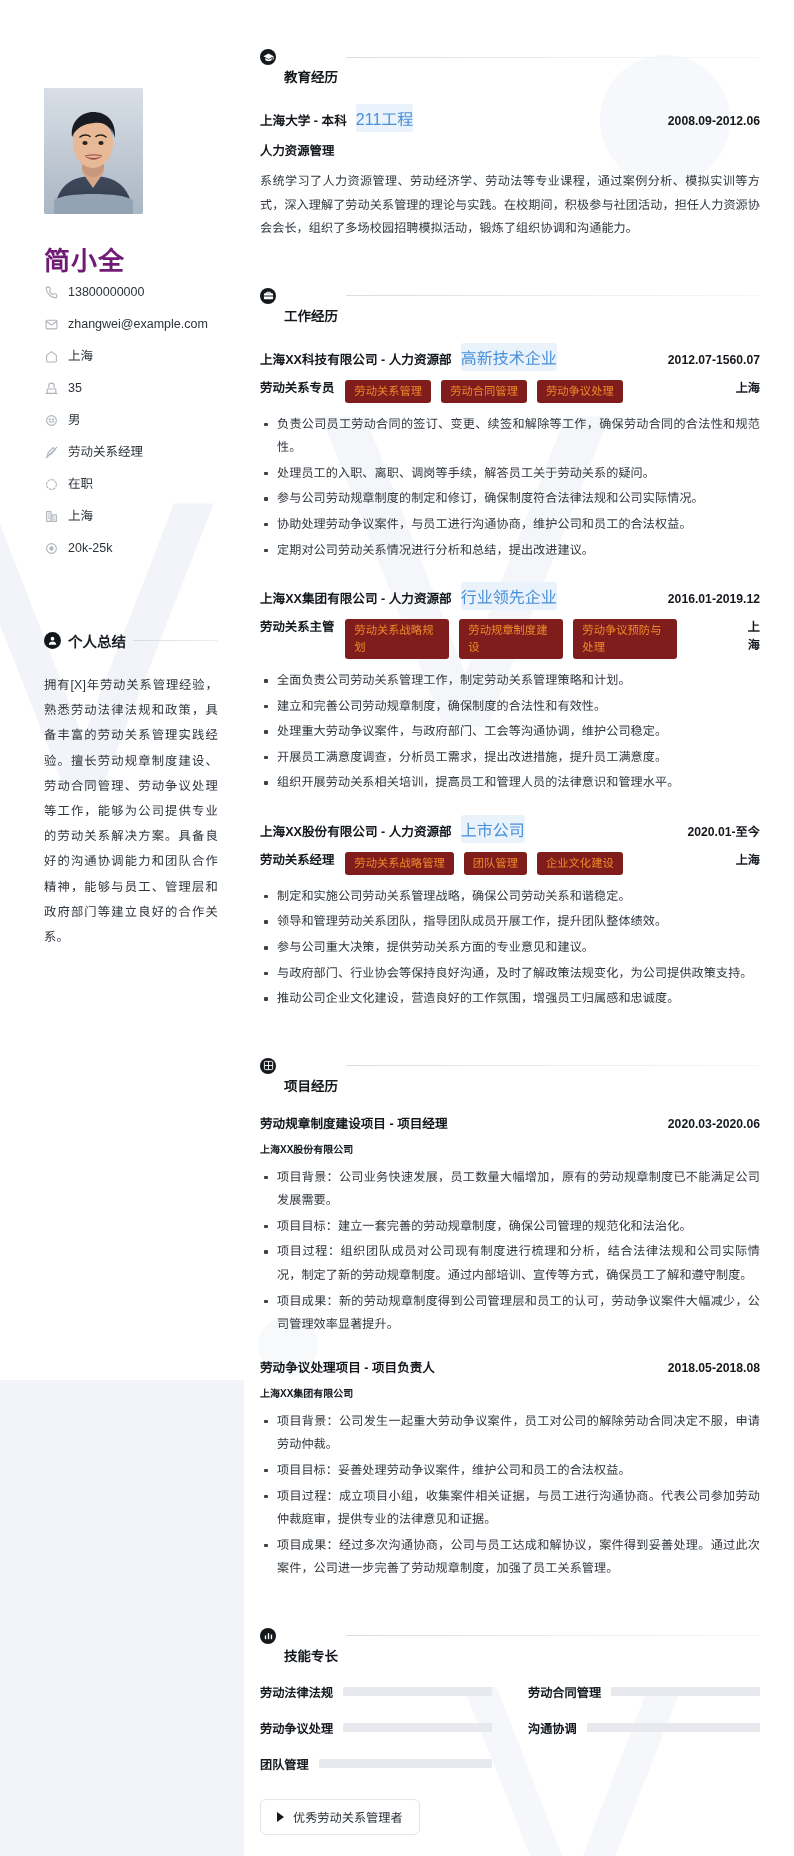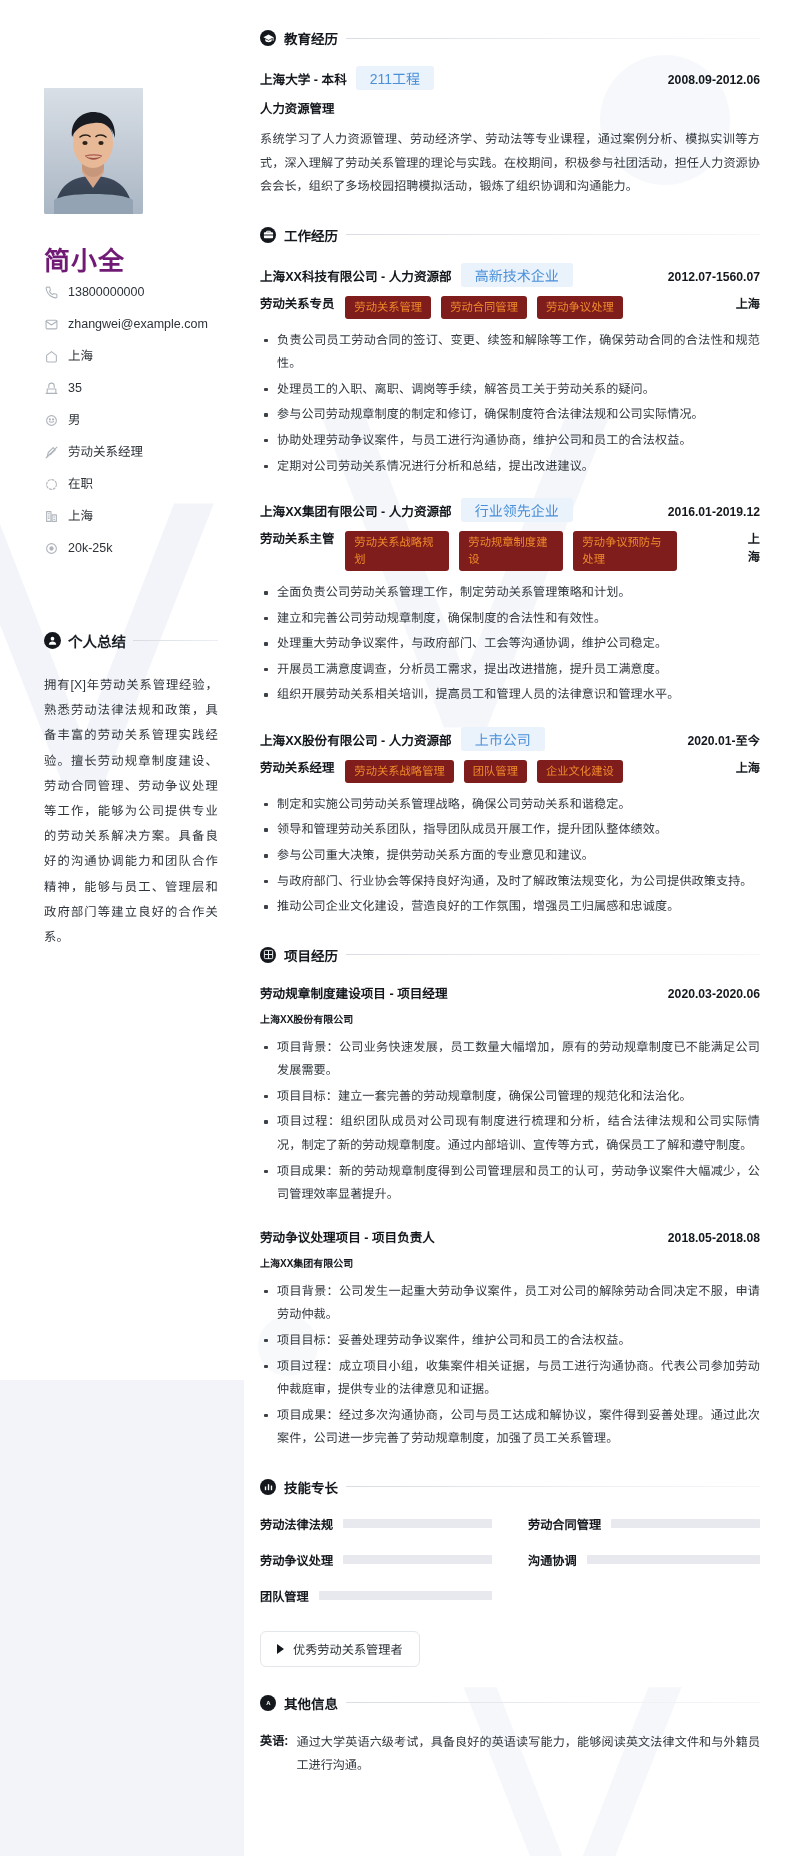--- a/index.html
+++ b/index.html
@@ -85,33 +85,33 @@
 
   .sec { margin-bottom: 26px; }
   .sec-head {
     display: flex; align-items: center; gap: 8px; margin-bottom: 18px;
   }
   .sec-ico {
     width: 16px; height: 16px; border-radius: 50%; background: #14181d;
     display: inline-flex; align-items: center; justify-content: center; flex: 0 0 16px;
   }
   .sec-ico svg { width: 11px; height: 11px; fill: #fff; }
-  .sec-title { font-size: 13.5px; font-weight: 700; color: #14181d; white-space: nowrap; }
+  .sec-title { font-size: 13.5px; font-weight: 700; color: #14181d; white-space: nowrap; margin-top: 38px; }
   .sec-rule { flex: 1 1 auto; height: 1px; background: linear-gradient(to right,#d9dde3 0%, #edeff3 60%, #f5f6f8 100%); }
 
   .entry { margin-bottom: 20px; }
   .entry:last-child { margin-bottom: 0; }
 
   .entry-line1 {
     display: flex; align-items: baseline; gap: 9px; margin-bottom: 9px;
   }
   .entry-title { font-size: 12.6px; font-weight: 700; color: #14181d; }
   .badge-blue {
-    font-size: 14px; color: #4a90d9; background: #eaf2fb;
-    padding: 2px 14px; border-radius: 3px; white-space: nowrap; font-weight: 400;
+    font-size: 16px; color: #4a90d9; background: #eaf2fb;
+    padding: 2px 0; border-radius: 3px; white-space: nowrap; font-weight: 400;
   }
   .entry-date {
     margin-left: auto; font-size: 12.2px; font-weight: 700; color: #14181d; white-space: nowrap;
   }
   .entry-major { font-size: 12.4px; font-weight: 700; color: #14181d; margin-bottom: 11px; }
 
   .entry-line2 {
     display: flex; align-items: flex-start; gap: 11px; margin-bottom: 10px;
   }
   .role { font-size: 12.4px; font-weight: 700; color: #14181d; max-width: 84px; line-height: 1.45; }

